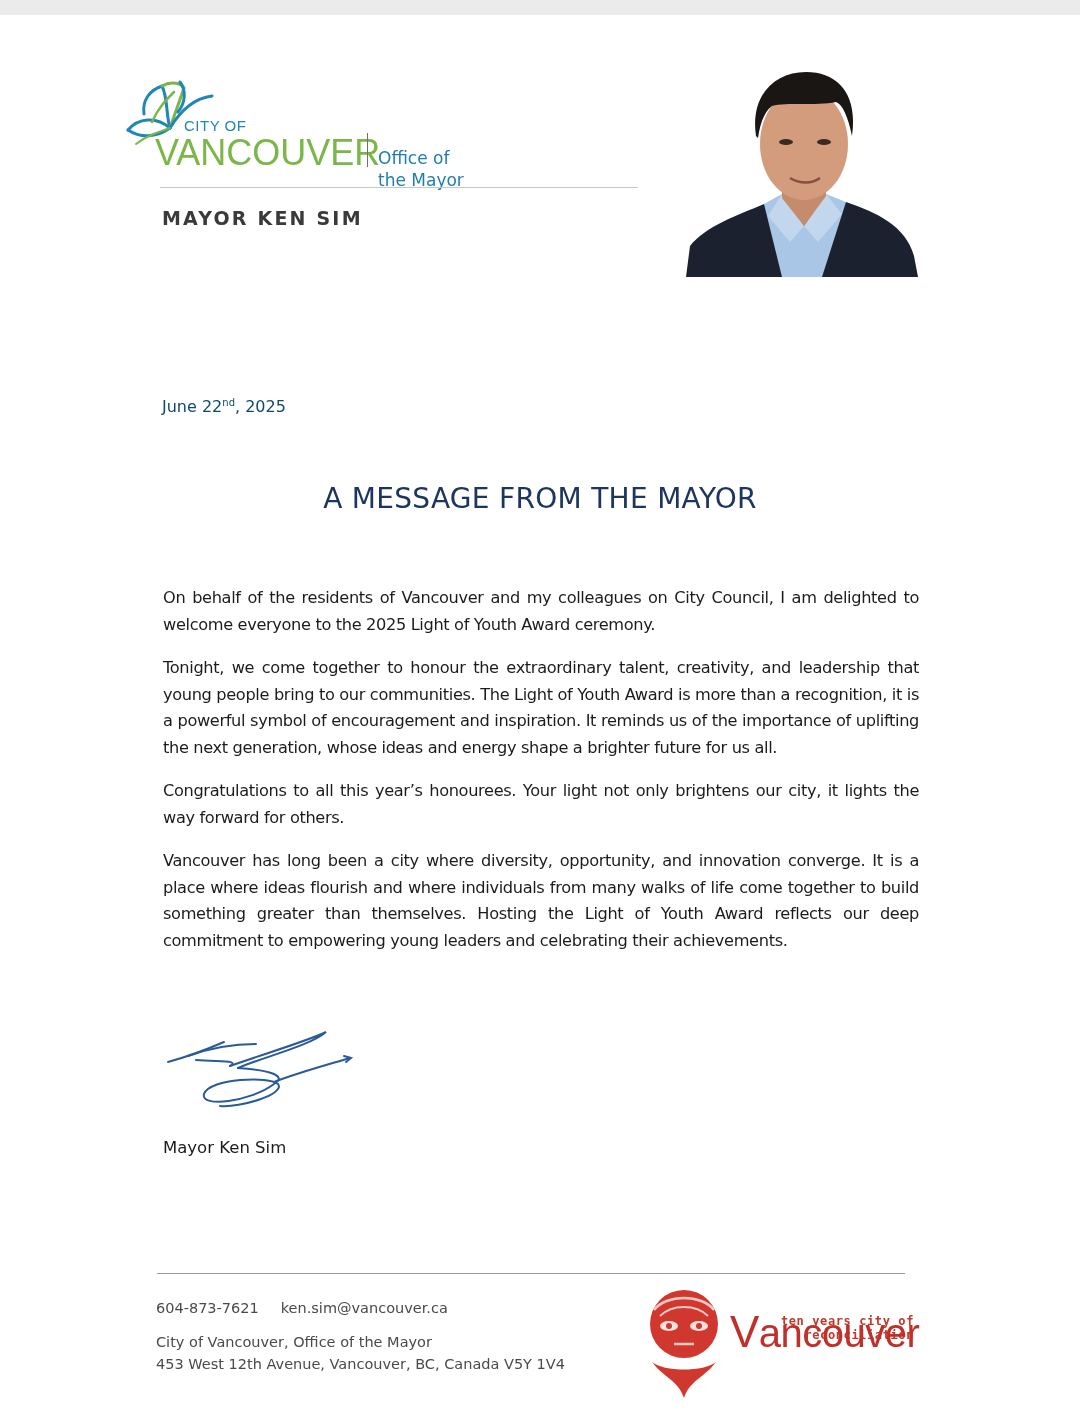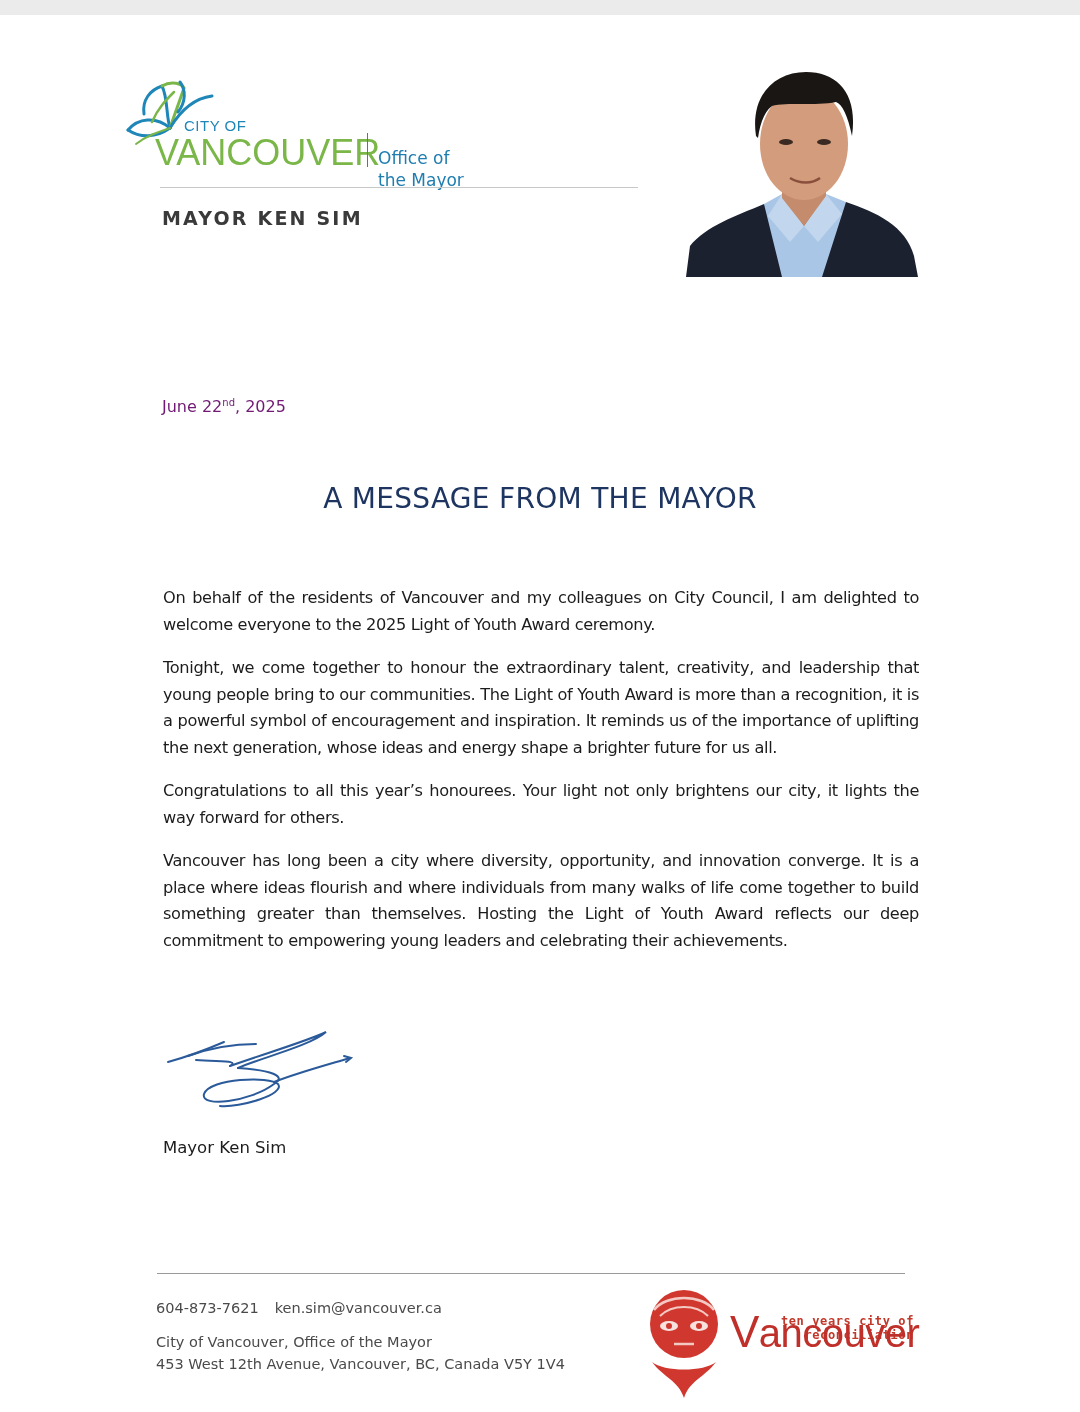--- a/index.html
+++ b/index.html
@@ -17,35 +17,35 @@
   .logo .city-of { position: absolute; left: 62px; top: 39px; font-family: "Liberation Sans", sans-serif; font-size: 15px; color: #1f86b8; letter-spacing: 0.5px; }
   .logo .vancouver { position: absolute; left: 33px; top: 55px; font-family: "Liberation Sans", sans-serif; font-size: 36px; color: #7ab648; letter-spacing: 0px; line-height: 40px; }
   .logo .vbar { position: absolute; left: 245px; top: 55px; width: 1px; height: 34px; background: #6f6f6f; }
   .logo .office { position: absolute; left: 256px; top: 49px; font-family: "DejaVu Sans", sans-serif; font-size: 17px; line-height: 22px; color: #1f7db0; font-weight: normal; margin-top: 20px; }
   .header-rule { position: absolute; left: 160px; top: 187px; width: 478px; height: 1px; background: #c8c8c8; }
   .mayor-name { position: absolute; left: 162px; top: 207px; font-family: "DejaVu Sans", sans-serif; font-weight: bold; font-size: 19px; letter-spacing: 2.2px; color: #3a3a3a; }
 
   
   .portrait { position: absolute; left: 686px; top: 66px; width: 232px; height: 211px; overflow: hidden; background: #fff; }
 
-  .date { position: absolute; left: 162px; top: 397px; font-size: 16px; color: #701a75; }
+  .date { position: absolute; left: 162px; top: 397px; font-size: 16px; color: #0c4a6e; }
   .date sup { font-size: 10px; vertical-align: 6px; line-height: 0; }
 
   .title { position: absolute; left: 0; width: 1080px; top: 482px; text-align: center; font-size: 28px; color: #1d3560; letter-spacing: 0.3px; }
 
   .body-text { position: absolute; left: 163px; top: 585px; width: 756px; font-family: "DejaVu Sans", sans-serif; font-size: 16.2px; line-height: 26.5px; color: #1c1c1c; letter-spacing: -0.35px; }
   .body-text p { margin: 0 0 17px 0; text-align: justify; }
   .body-text p.last-line-left { text-align: left; }
 
   .signature { position: absolute; left: 160px; top: 1022px; }
   .signed-name { position: absolute; left: 163px; top: 1138px; font-size: 16.5px; color: #1c1c1c; }
 
   .footer-rule { position: absolute; left: 157px; top: 1273px; width: 748px; height: 1px; background: #9a9a9a; }
   .footer-contact { position: absolute; left: 156px; top: 1300px; font-size: 14.5px; color: #4a4a4a; }
-  .footer-contact span.email { margin-left: 16px; }
+  .footer-contact span.email { margin-left: 22px; }
   .footer-org { position: absolute; left: 156px; top: 1331px; font-size: 14.5px; color: #4a4a4a; line-height: 22px; }
 
   .recon-logo { position: absolute; left: 644px; top: 1288px; width: 270px; height: 112px; }
   .recon-logo .tagline { position: absolute; left: 122px; top: 26px; font-family: "DejaVu Sans Mono", monospace; font-size: 12px; color: #c0392b; letter-spacing: 0.6px; font-weight: bold; text-align: right; }
   .recon-logo .wordmark { position: absolute; left: 86px; top: 22px; font-family: "Liberation Sans", sans-serif; font-size: 40px; color: #c0302a; line-height: 44px; letter-spacing: -0.5px; }
   .recon-logo .wordmark .cap { font-size: 44px; }
 </style>
 </head>
 <body>
 

